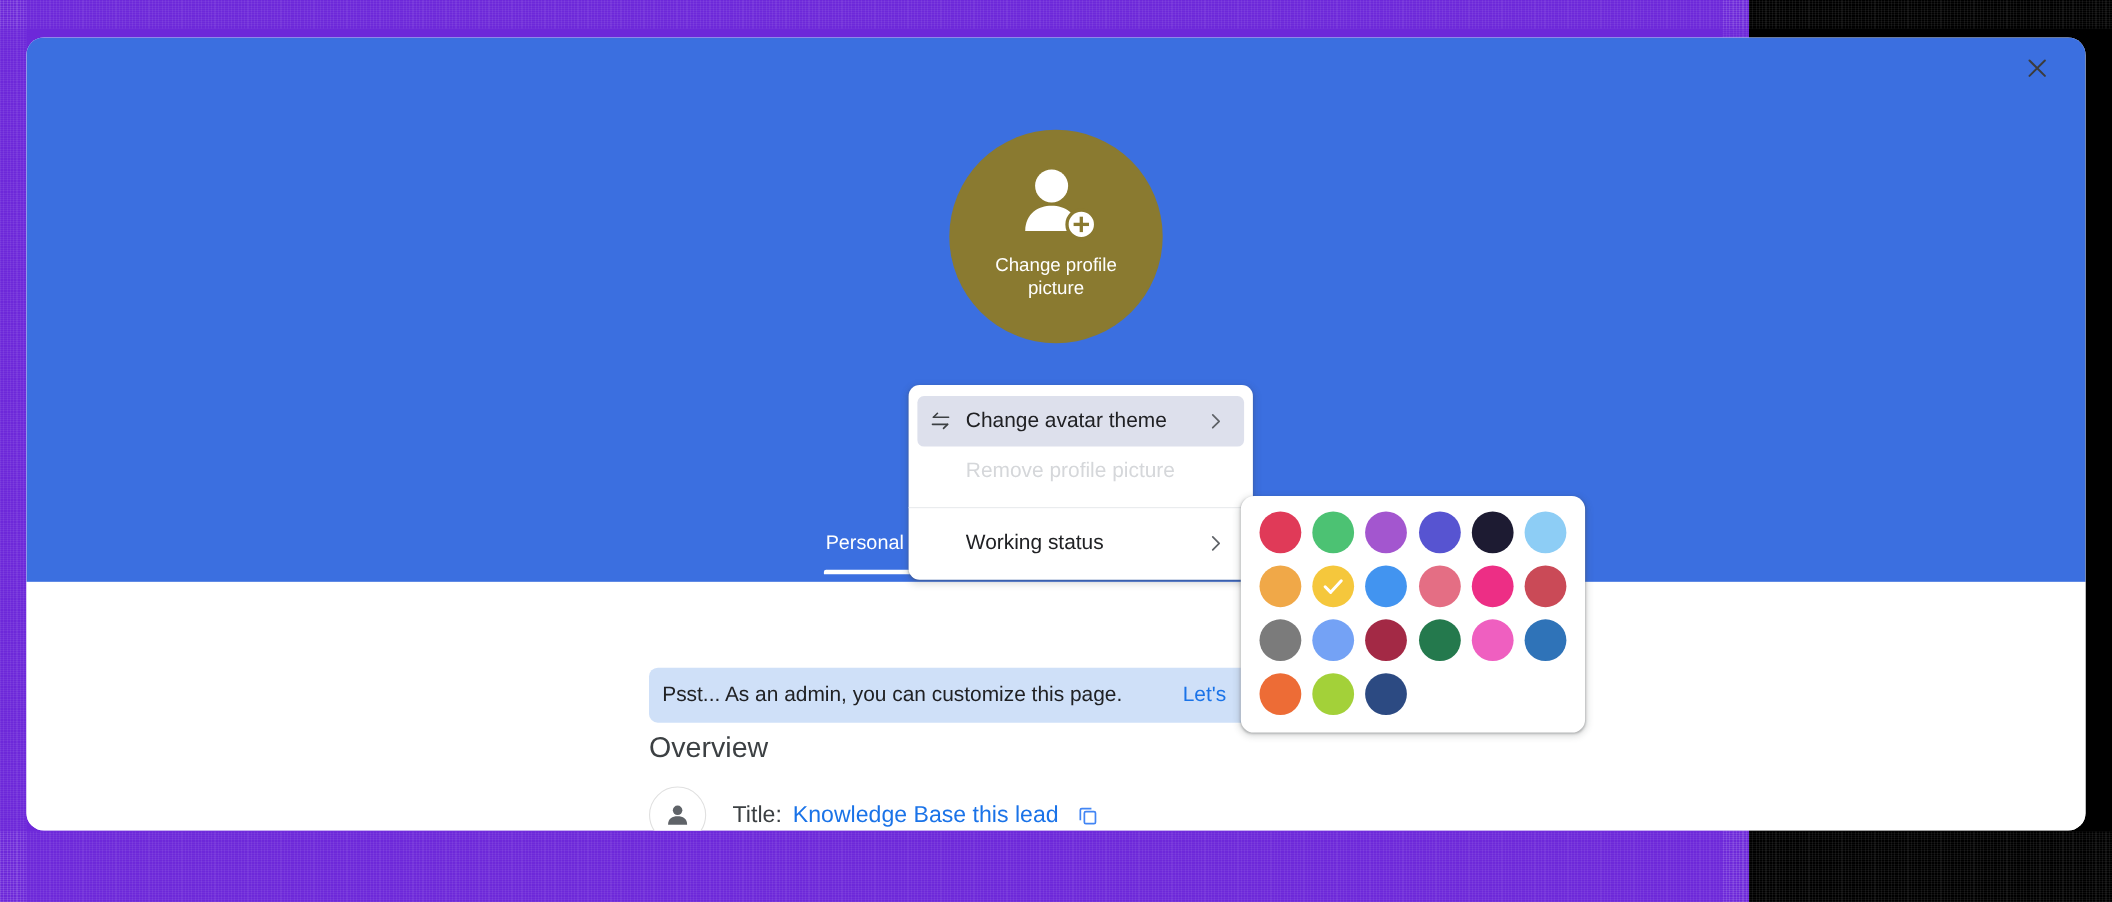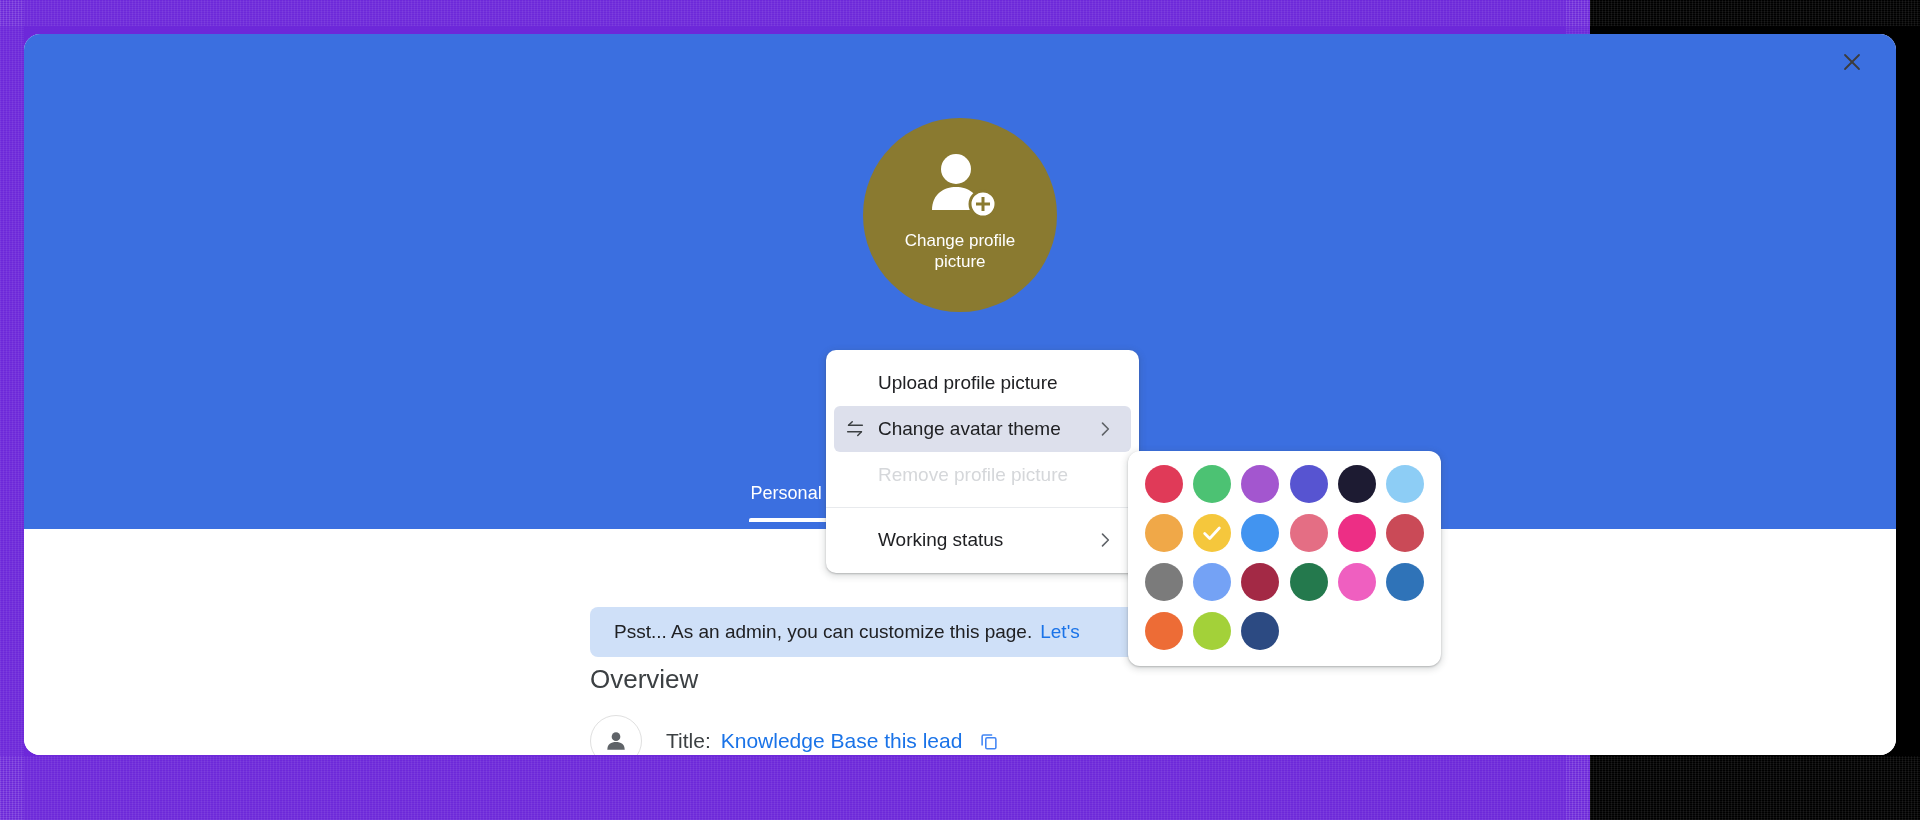--- a/index.html
+++ b/index.html
@@ -156,25 +156,26 @@
   #admin-banner {
     position: absolute;
     left: 566px;
     top: 78px;
     min-width: 600px;
     height: 50px;
     background: #cfe0f8;
     border-radius: 8px;
     display: flex;
     align-items: center;
-    padding: 0 24px;
+    padding: 0 12px;
     font-size: 19px;
     color: #202124;
     font-family: "Liberation Sans", sans-serif;
     white-space: nowrap;
+    gap: 47px;
   }
   #admin-banner-link {
     color: #1a73e8;
     margin-left: 8px;
     cursor: pointer;
   }
 
   #overview-title {
     position: absolute;
     left: 566px;
@@ -364,24 +365,20 @@
               <rect x="8.5" y="8.5" width="11" height="12" rx="1.5"></rect>
               <path d="M15.5 5.5 H6 a1.5 1.5 0 0 0 -1.5 1.5 V17"></path>
             </svg>
           </span>
         </div>
       </div>
     </div>
 
     <div id="context-menu">
 
-      <div class="menu-item">
-        <span class="mi-icon spacer"></span>
-        <span class="mi-label">Upload profile picture</span>
-      </div>
 
       <div class="menu-item highlighted" style="background: rgb(221, 224, 236);">
         <span class="mi-icon">
           <svg width="22" height="22" viewBox="0 0 24 24" fill="none" stroke="currentColor" stroke-width="1.6" stroke-linecap="round" stroke-linejoin="round">
             <path d="M20 8 H5"></path>
             <path d="M9 4 L5 8"></path>
             <path d="M4 15 H19"></path>
             <path d="M15 19 L19 15"></path>
           </svg>
         </span>

